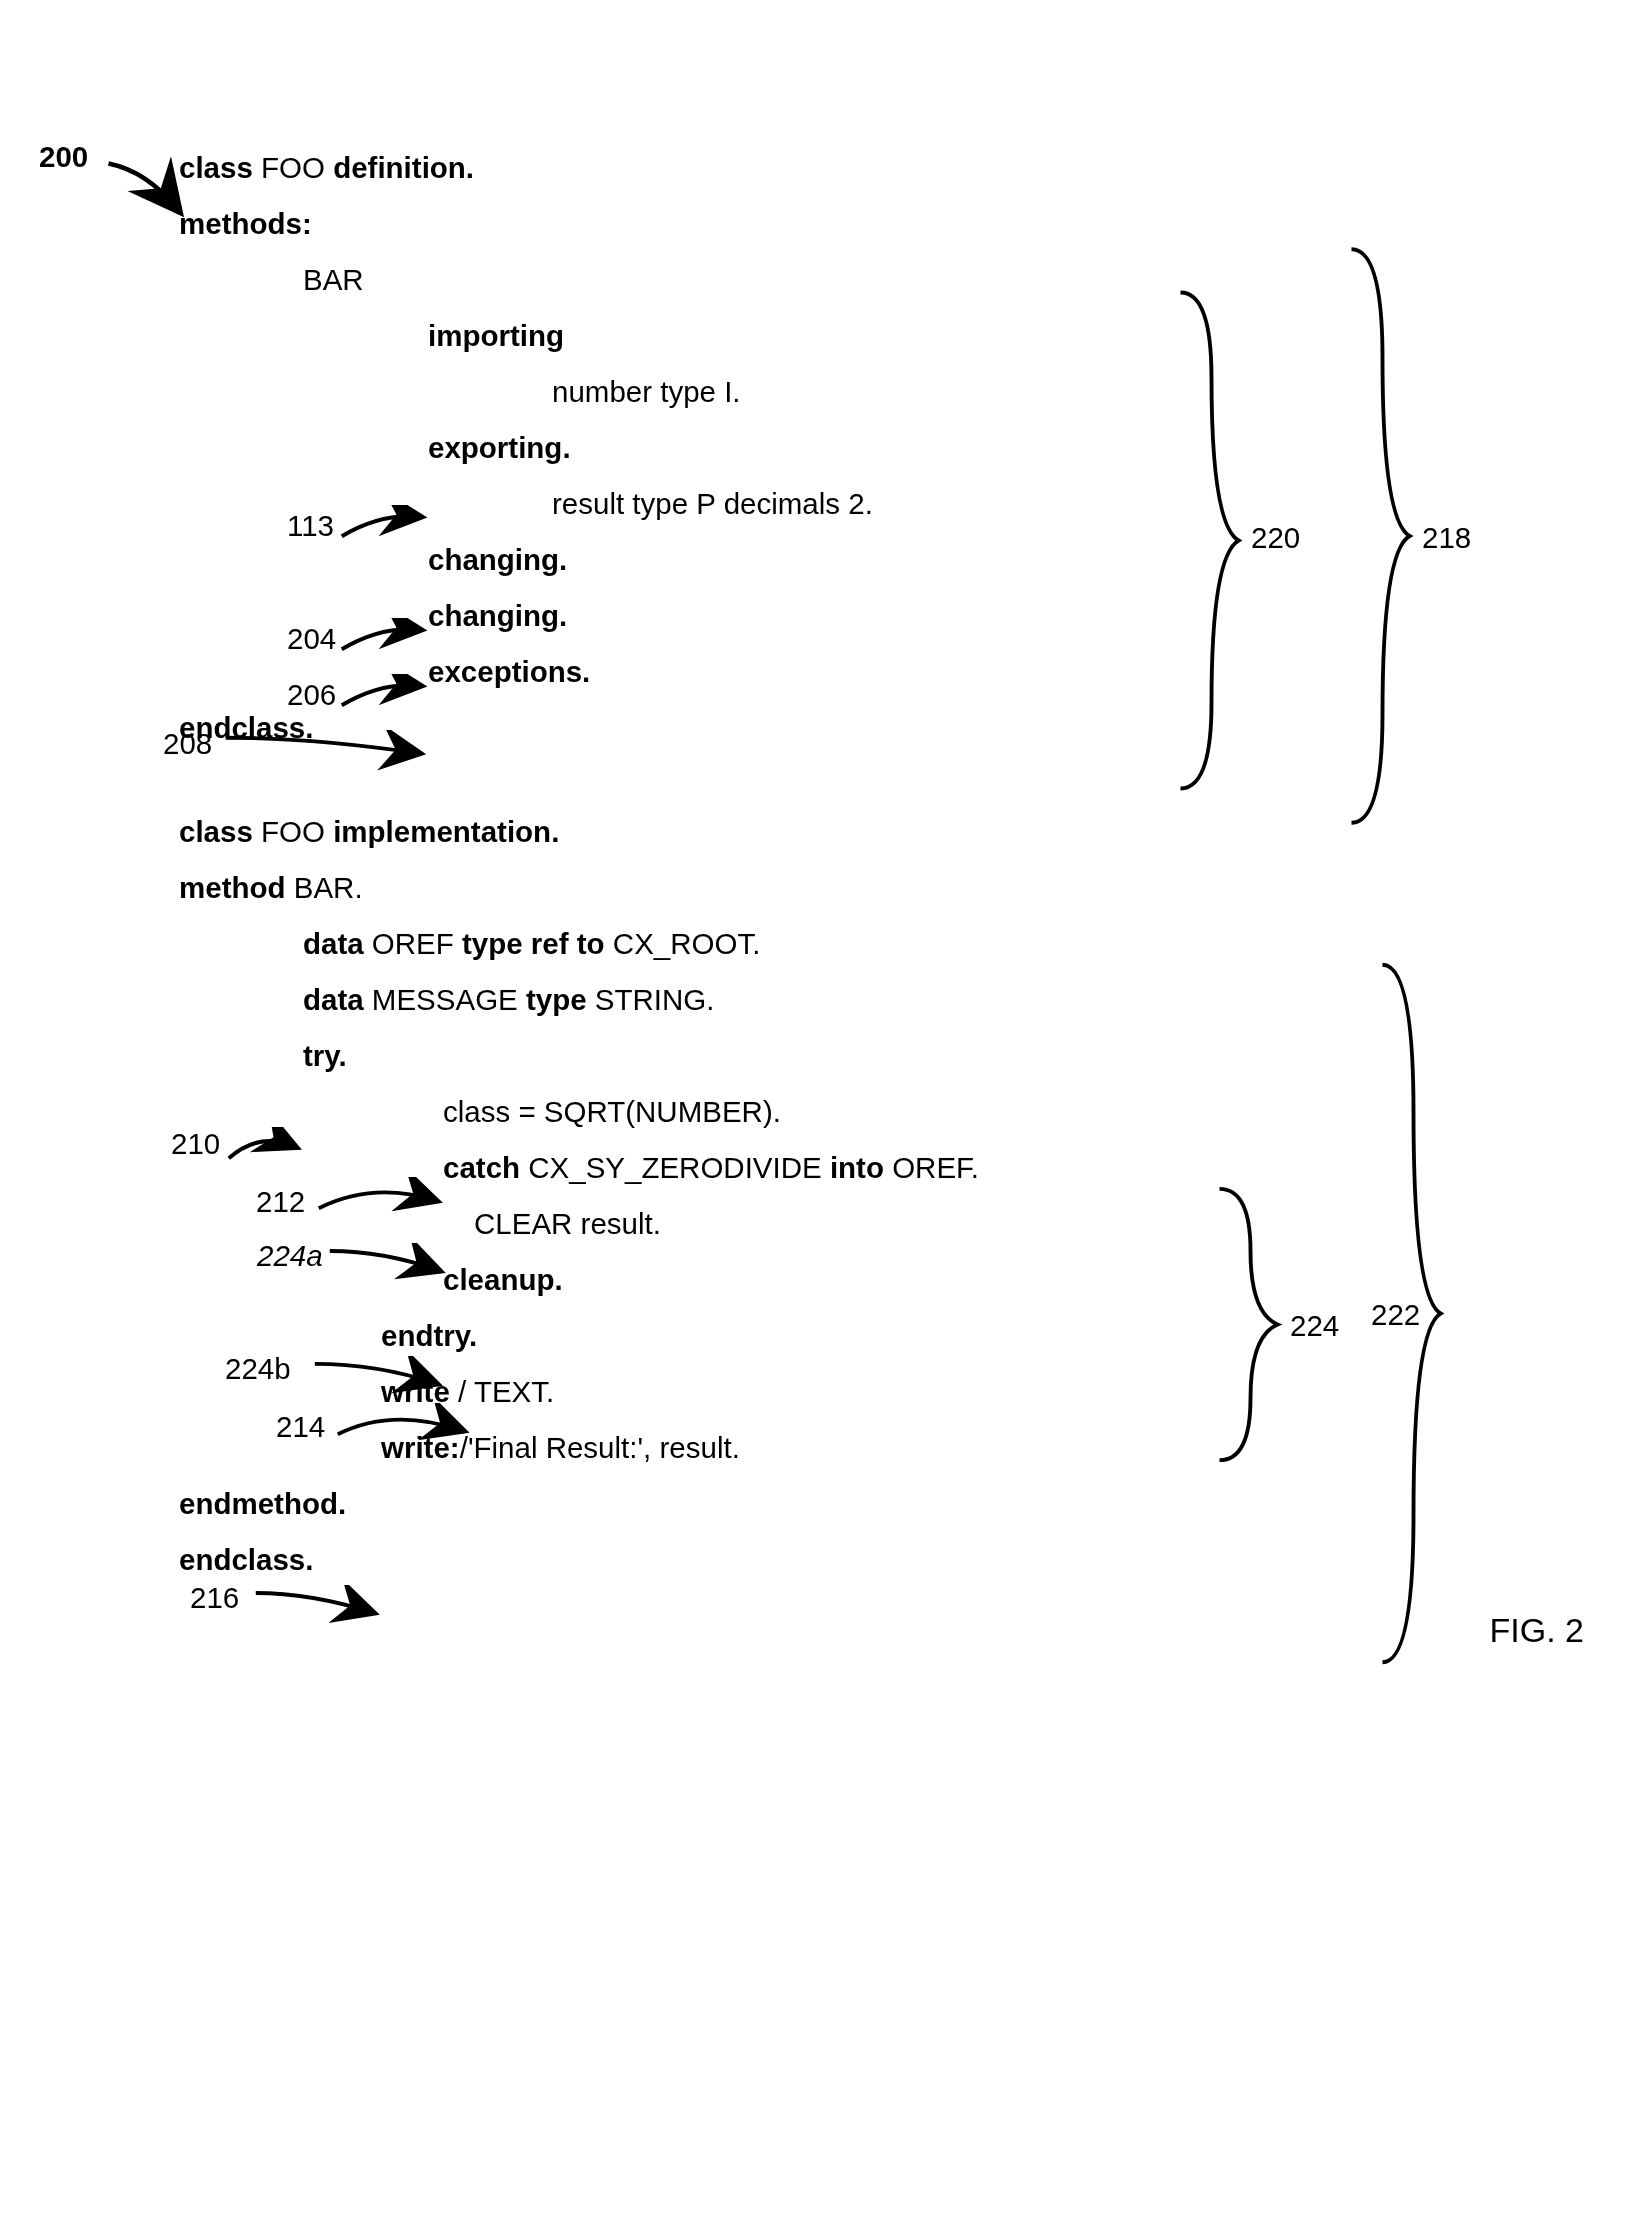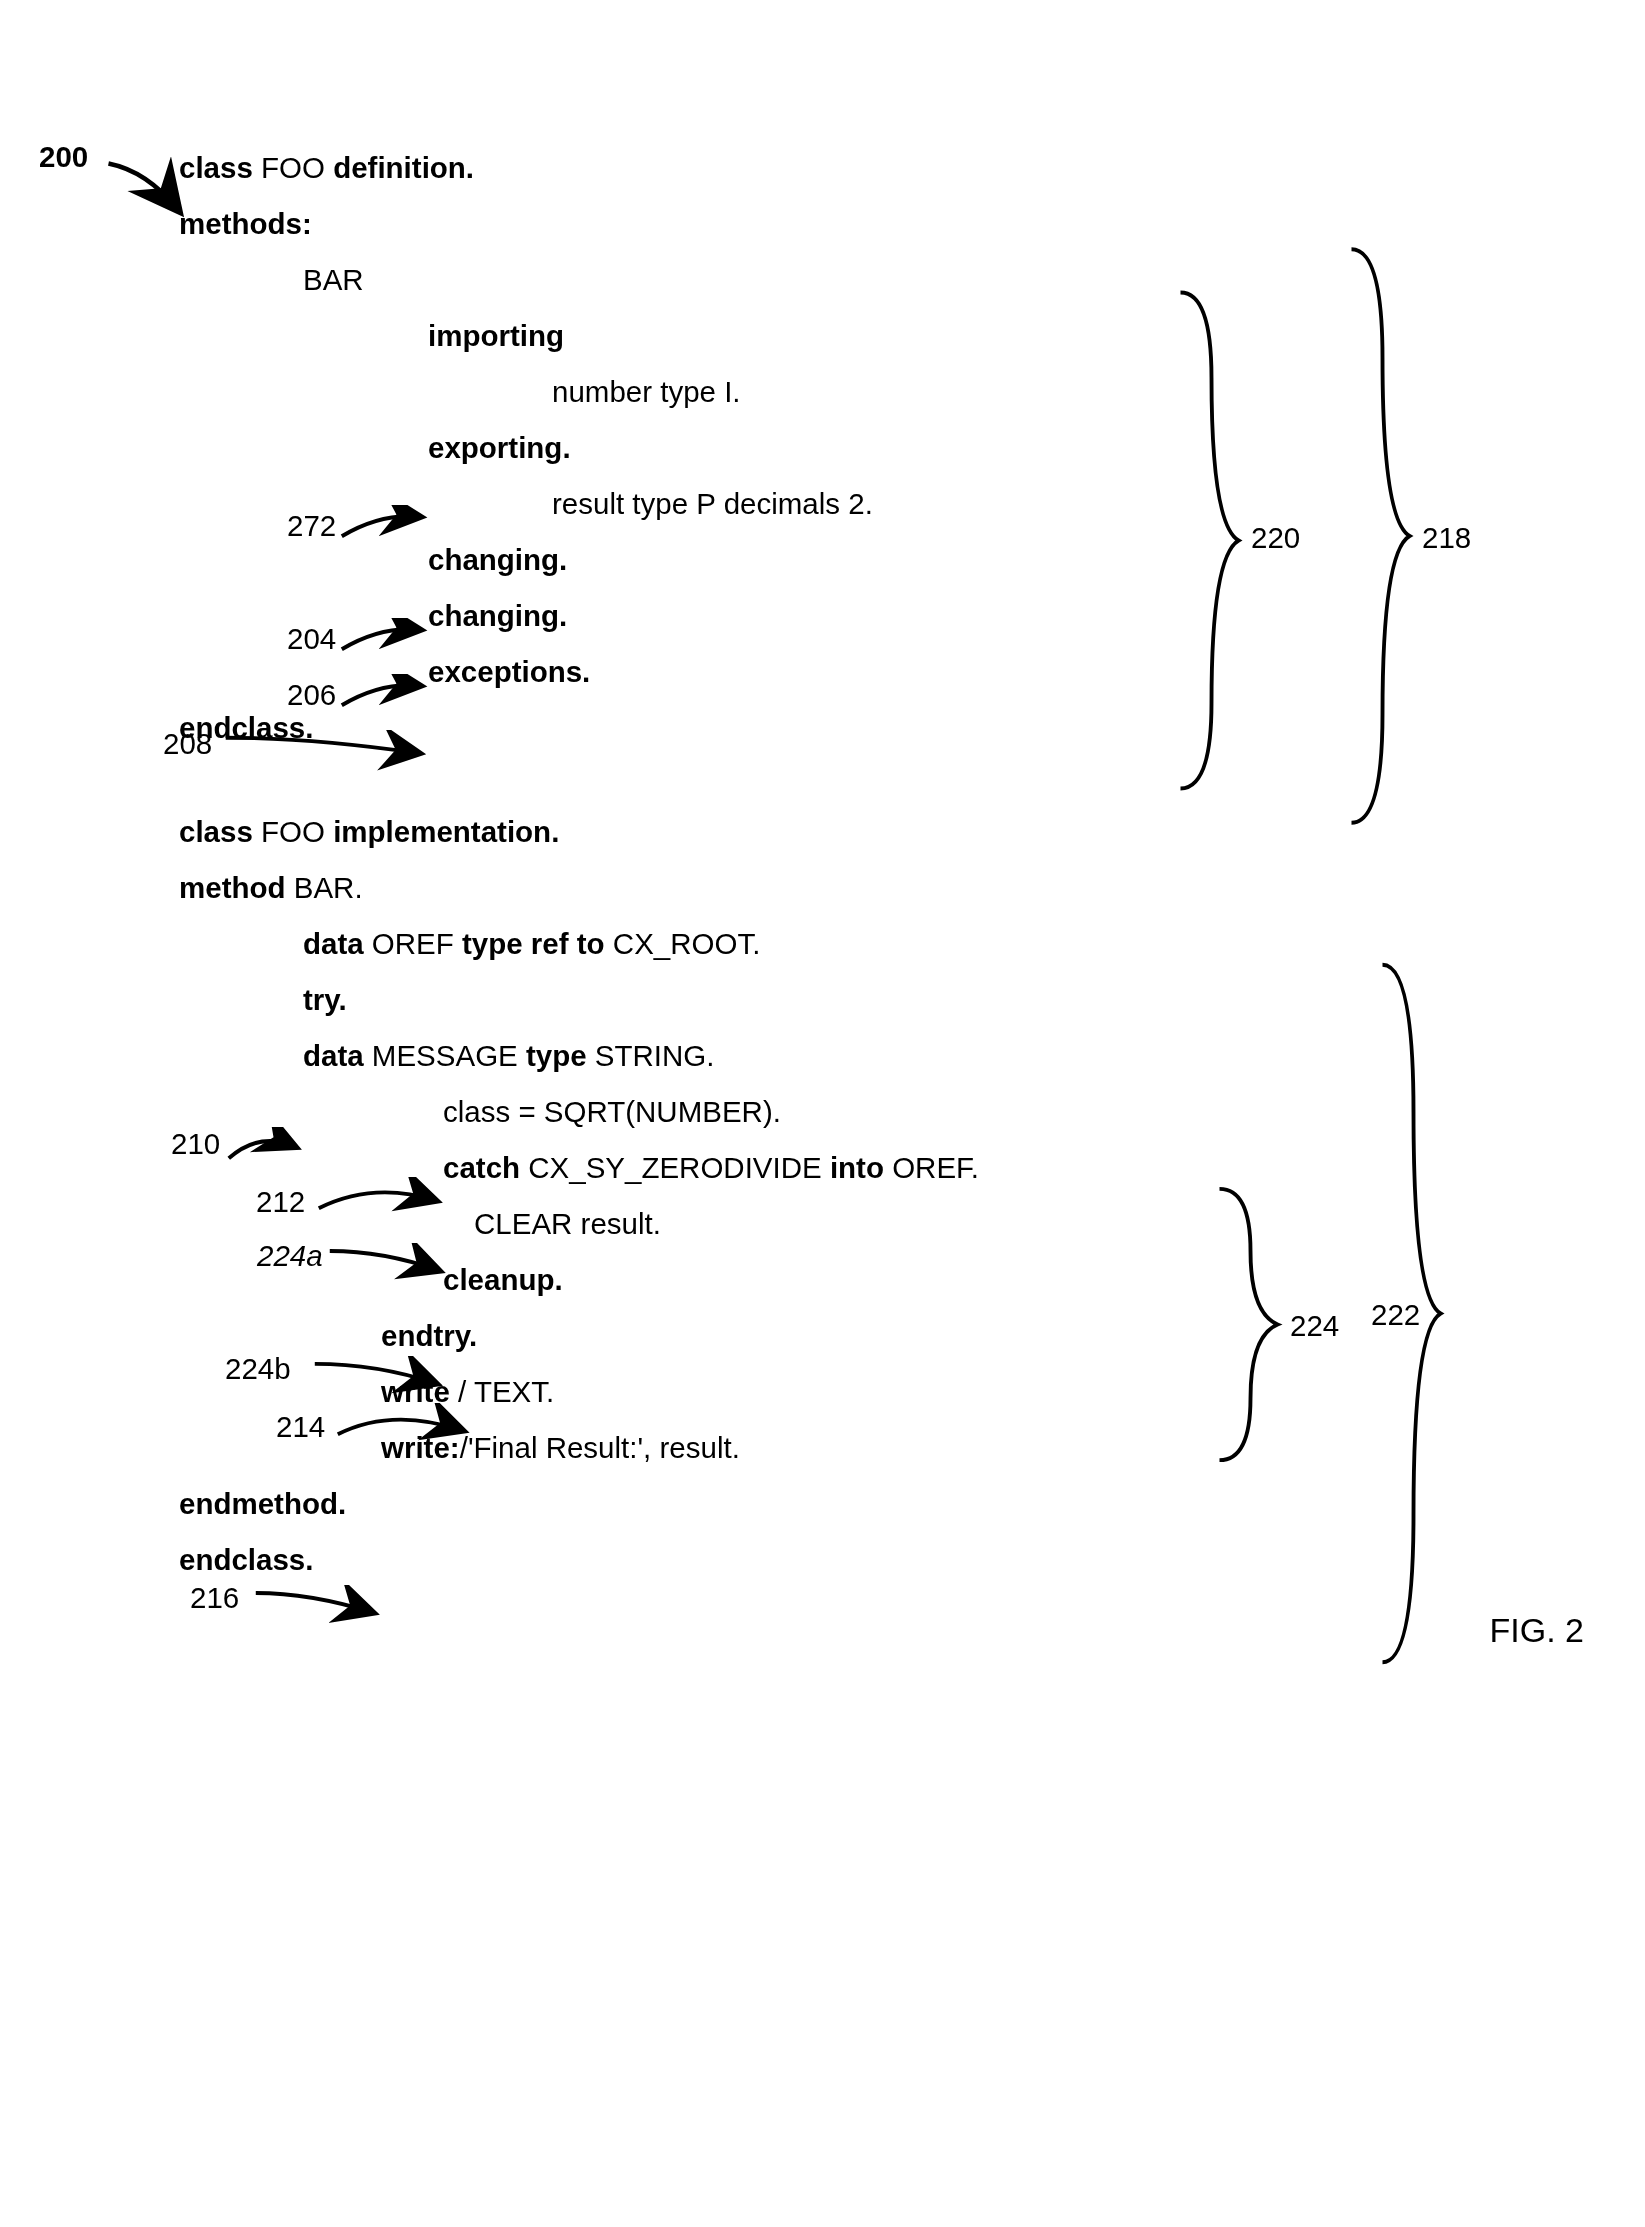--- a/index.html
+++ b/index.html
@@ -69,34 +69,34 @@
     <div id="ln8" class="line bold" style="padding-left:249px">changing.</div>
     <div id="ln9" class="line bold" style="padding-left:249px">changing.</div>
     <div id="ln10" class="line bold" style="padding-left:249px">exceptions.</div>
     <div id="ln11" class="line bold">endclass.</div>
 
     <div style="height:47px"></div>
 
     <div class="line"><span class="bold">class </span><span>FOO </span><span class="bold">implementation.</span></div>
     <div class="line"><span class="bold">method </span><span>BAR.</span></div>
     <div class="line" style="padding-left:124px"><span class="bold">data </span><span>OREF </span><span class="bold">type ref to </span><span>CX_ROOT.</span></div>
+    <div class="line" style="padding-left:124px"><span class="bold">data </span><span>MESSAGE </span><span class="bold">type </span><span>STRING.</span></div>
     <div id="ln16" class="line bold" style="padding-left:124px">try.</div>
-    <div class="line" style="padding-left:124px"><span class="bold">data </span><span>MESSAGE </span><span class="bold">type </span><span>STRING.</span></div>
     <div id="ln17" class="line" style="padding-left:264px">class = SQRT(NUMBER).</div>
     <div id="ln18" class="line" style="padding-left:264px"><span class="bold">catch </span><span>CX_SY_ZERODIVIDE </span><span class="bold">into </span><span>OREF.</span></div>
     <div id="ln21" class="line" style="padding-left:295px">CLEAR result.</div>
     <div id="ln20" class="line bold" style="padding-left:264px">cleanup.</div>
     <div class="line bold" style="padding-left:202px">endtry.</div>
     <div class="line" style="padding-left:202px"><span class="bold">write </span><span>/ TEXT.</span></div>
     <div id="ln24" class="line" style="padding-left:202px"><span class="bold">write:</span><span>/'Final Result:', result.</span></div>
     <div id="ln25" class="line bold">endmethod.</div>
     <div class="line bold">endclass.</div>
   </div>
 
-  <div class="callout" style="top:369px; left:225px;">272</div>
+  <div class="callout" style="top:369px; left:225px;">113</div>
   <svg class="overlay" width="109" height="47" style="top:365px; left:272px;" viewBox="0 0 140 60">
     <path d="M10,40 Q60,10 110,15" stroke="black" stroke-width="5" fill="none" marker-end="url(#ah)"></path>
   </svg>
 
   <div class="callout" style="top:482px; left:225px;">204</div>
   <svg class="overlay" width="109" height="47" style="top:478px; left:272px;" viewBox="0 0 140 60">
     <path d="M10,40 Q60,10 110,15" stroke="black" stroke-width="5" fill="none" marker-end="url(#ah)"></path>
   </svg>
 
   <div class="callout" style="top:538px; left:225px;">206</div>

